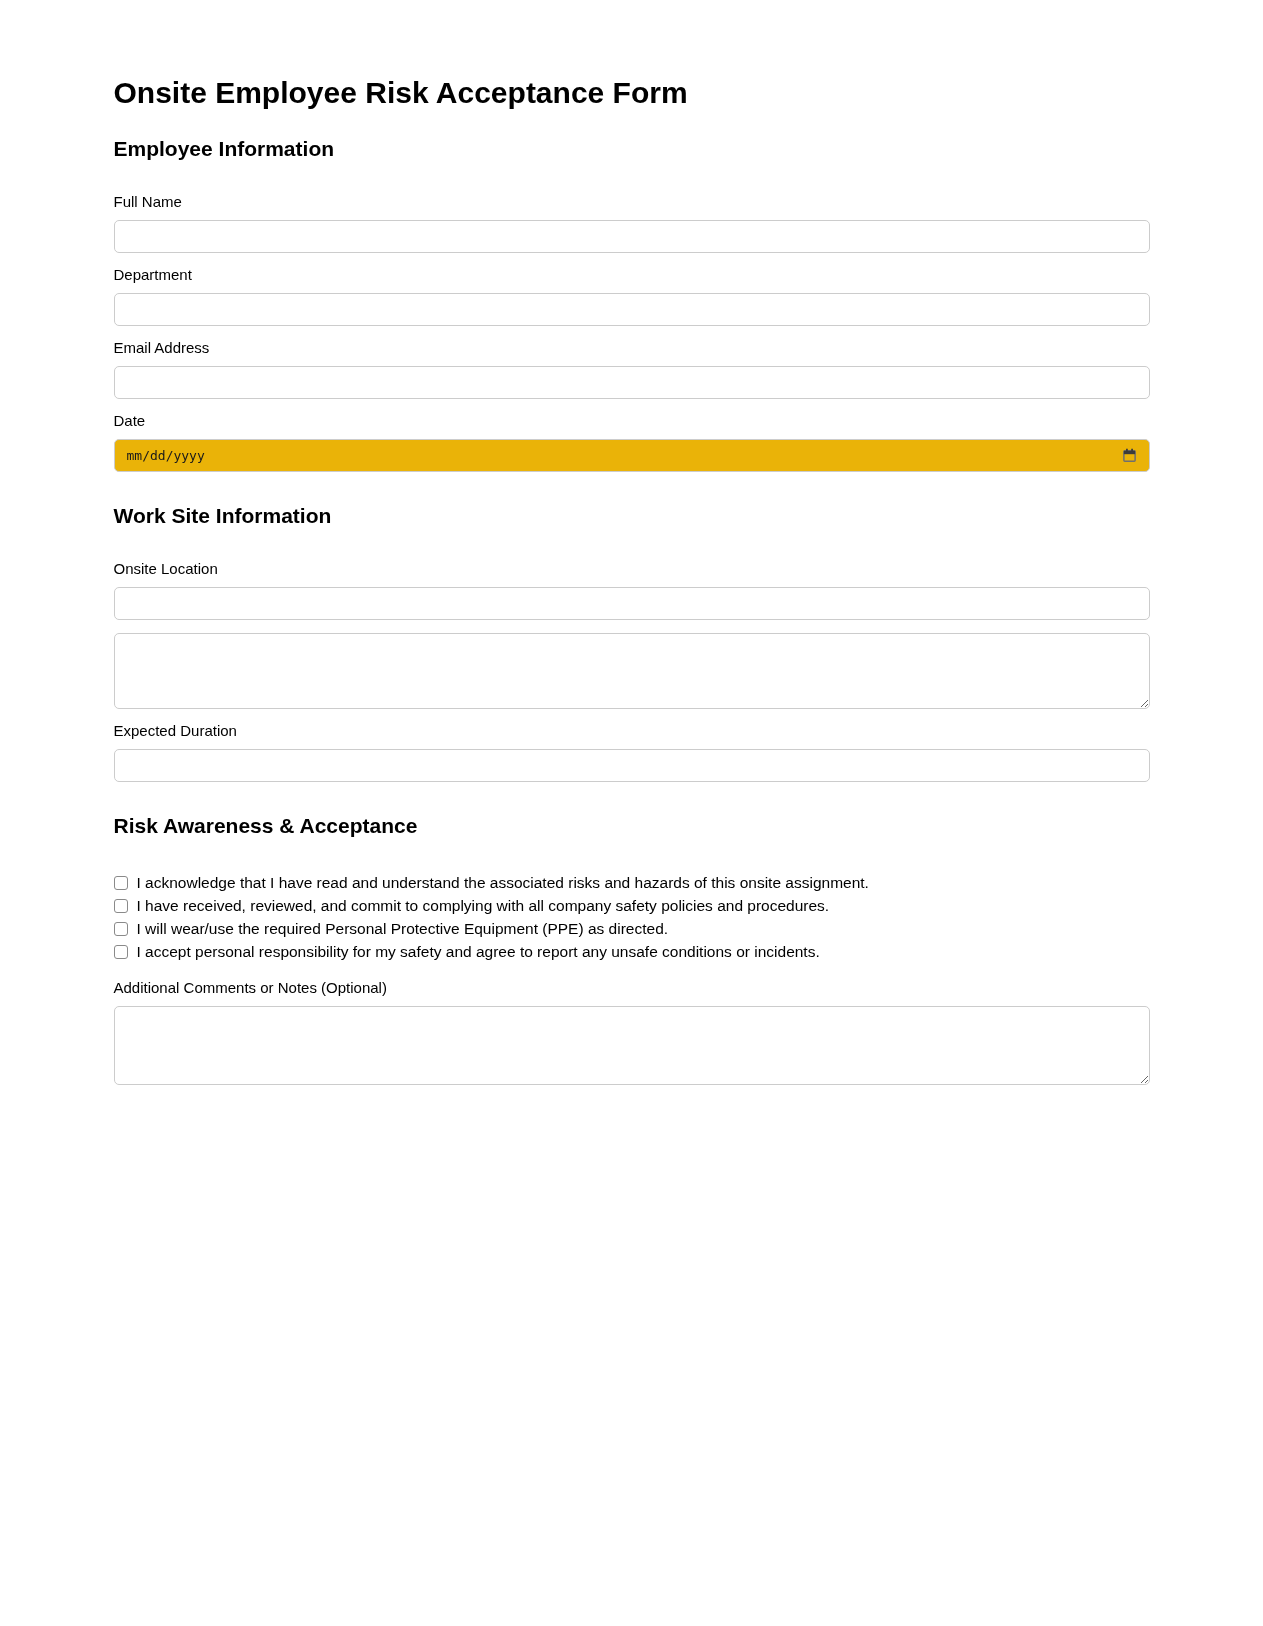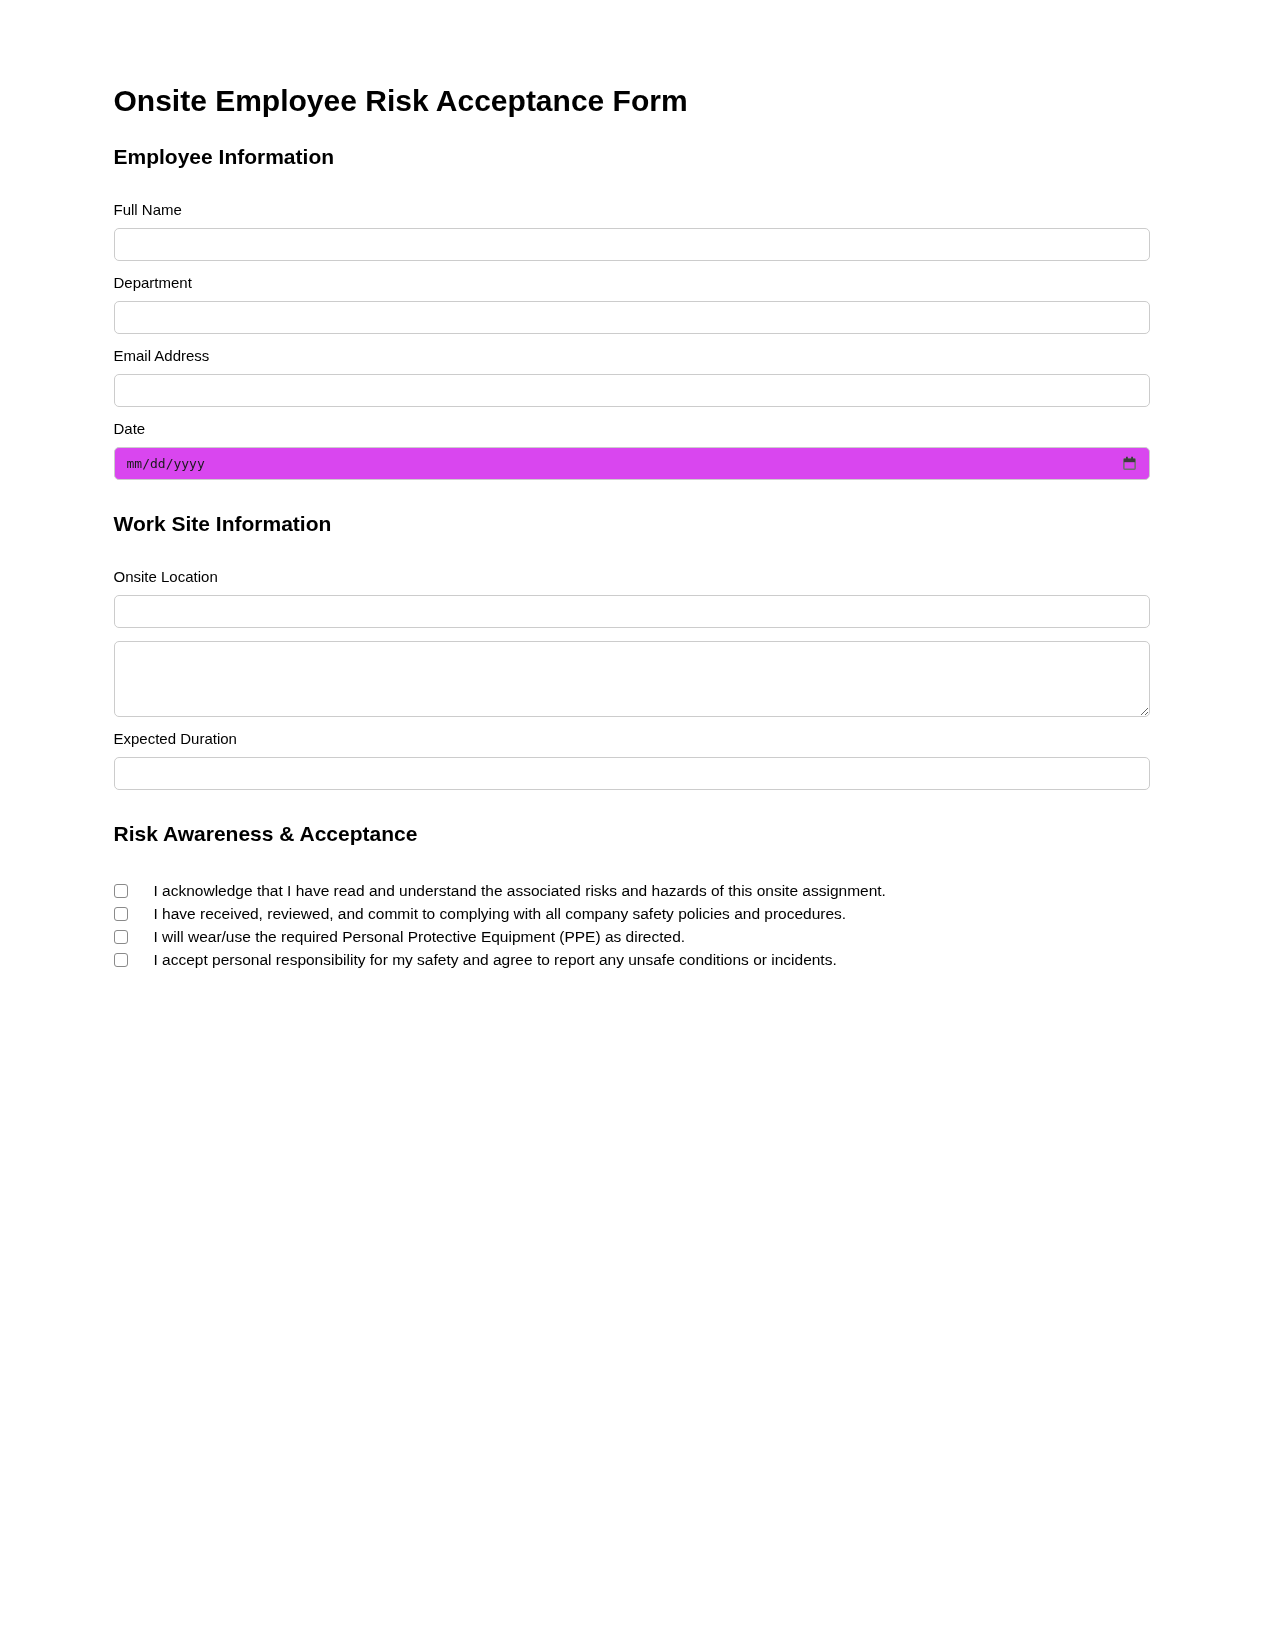--- a/index.html
+++ b/index.html
@@ -12,21 +12,21 @@
   }
   body { min-height: 1626px; }
   .container {
     width: 1036px;
     margin: 0 auto;
     padding-top: 76px;
   }
   h1.page-title {
     font-size: 30px;
     font-weight: 700;
-    margin: 8px 0 27px 0;
+    margin: 0 0 27px 0;
     letter-spacing: 0;
   }
   h2.section-heading {
     font-size: 21px;
     font-weight: 700;
     margin: 32px 0 32px 0;
   }
   h2.section-heading.first { margin-top: 0; }
   .field { margin-bottom: 13px; }
   .field label {
@@ -56,39 +56,39 @@
     padding: 8px 10px;
     resize: both;
   }
   .area-input.purpose { height: 76px; }
   .area-input.comments { height: 79px; }
   
   .date-box {
     height: 33px;
     border: 1px solid #cccccc;
     border-radius: 5px;
-    background: #d946ef;
+    background: #eab308;
     display: flex;
     align-items: center;
     justify-content: space-between;
     padding: 0 12px;
     cursor: default;
   }
   .date-placeholder {
     font-family: "DejaVu Sans Mono", monospace;
     font-size: 13px;
     color: #1a1a1a;
   }
   .cal-icon { display: inline-flex; align-items: center; }
   
   .check-list { margin: 33px 0 0 0; }
   .check-row {
     display: flex;
     align-items: center;
-    gap: 26px;
+    gap: 9px;
     height: 23px;
     font-size: 15.5px;
     cursor: default;
   }
   .check-row input[type="checkbox"] {
     appearance: none;
     -webkit-appearance: none;
     width: 14px;
     height: 14px;
     margin: 0;
@@ -174,15 +174,19 @@
       <label class="check-row">
         <input type="checkbox" style="">
         <span>I will wear/use the required Personal Protective Equipment (PPE) as directed.</span>
       </label>
       <label class="check-row">
         <input type="checkbox" style="">
         <span>I accept personal responsibility for my safety and agree to report any unsafe conditions or incidents.</span>
       </label>
     </div>
 
+    <div class="field comments-field">
+      <label>Additional Comments or Notes (Optional)</label>
+      <textarea class="area-input comments" style=""></textarea>
+    </div>
   </section>
 
 </div>
 
 </body></html>

